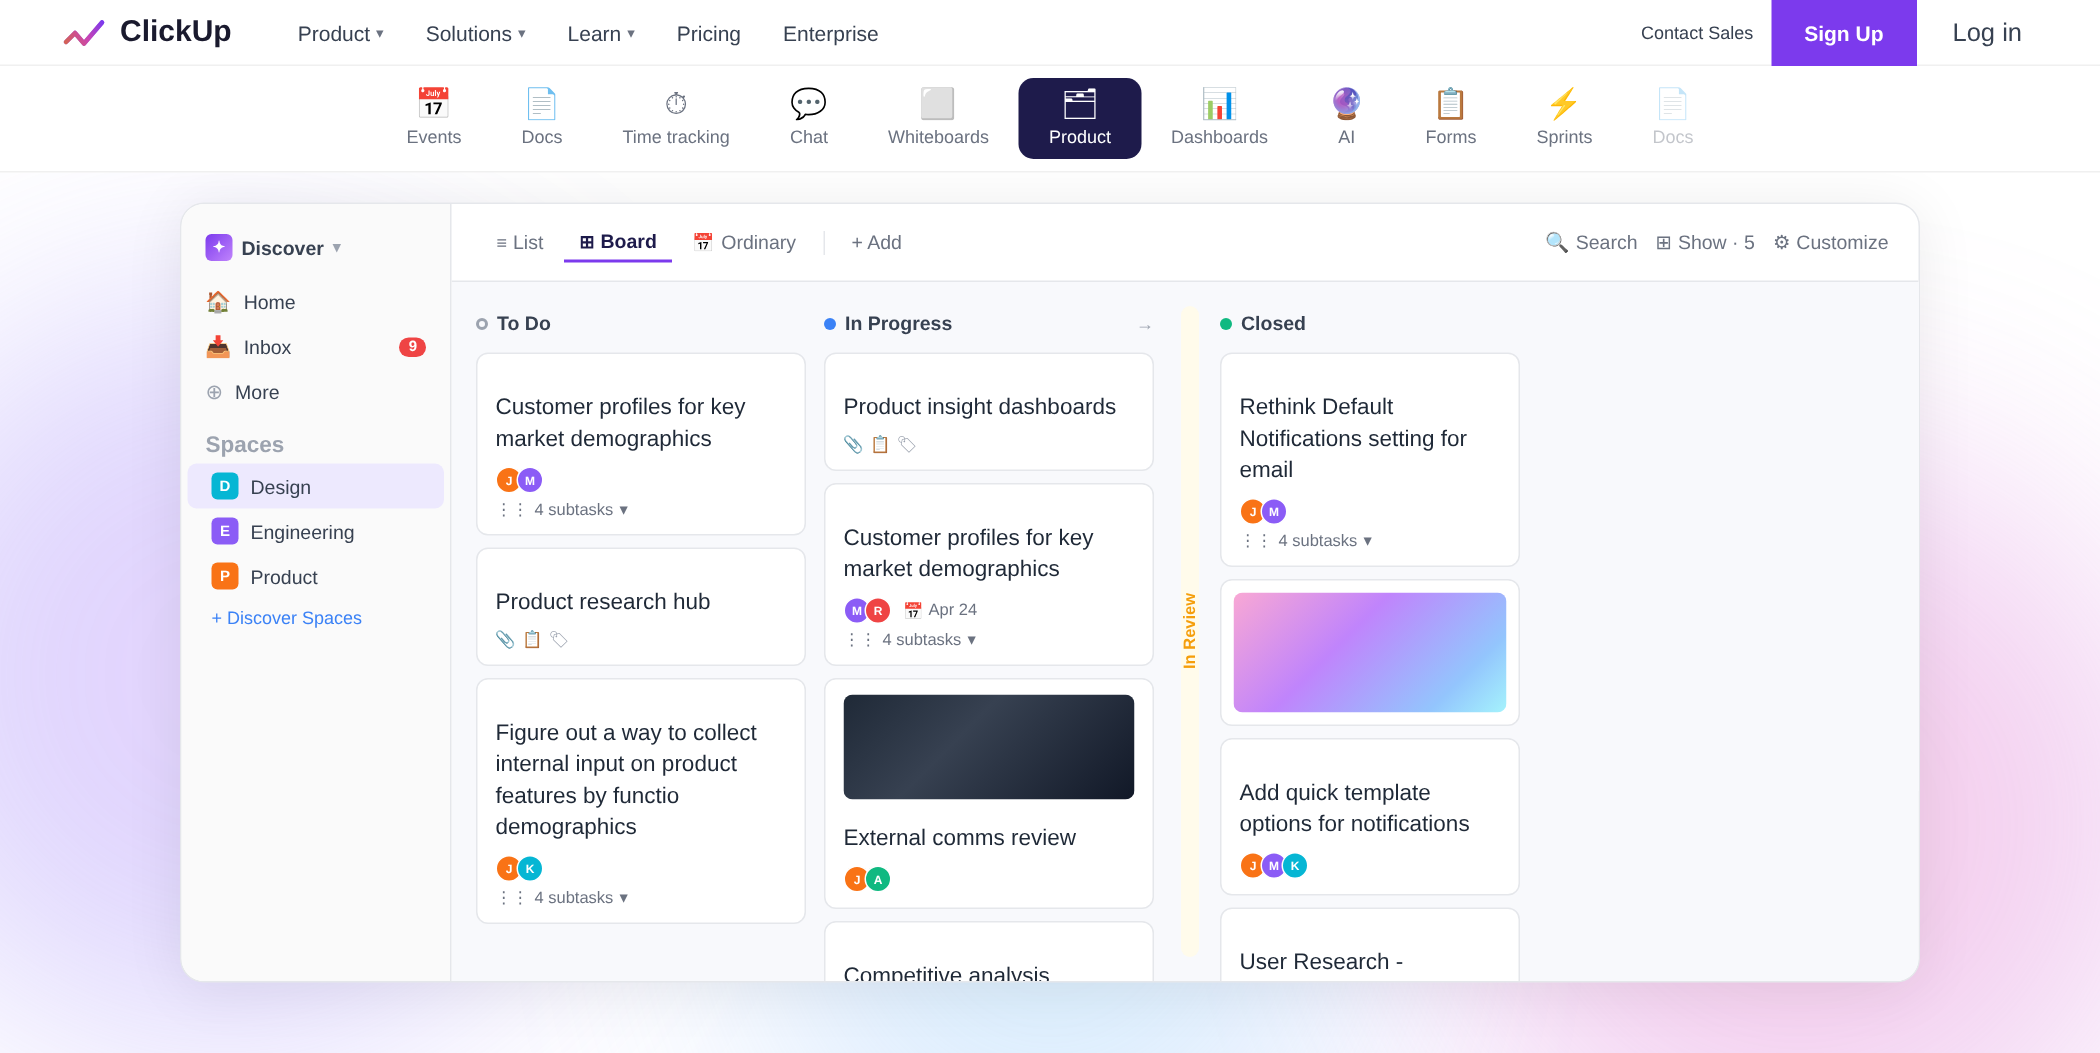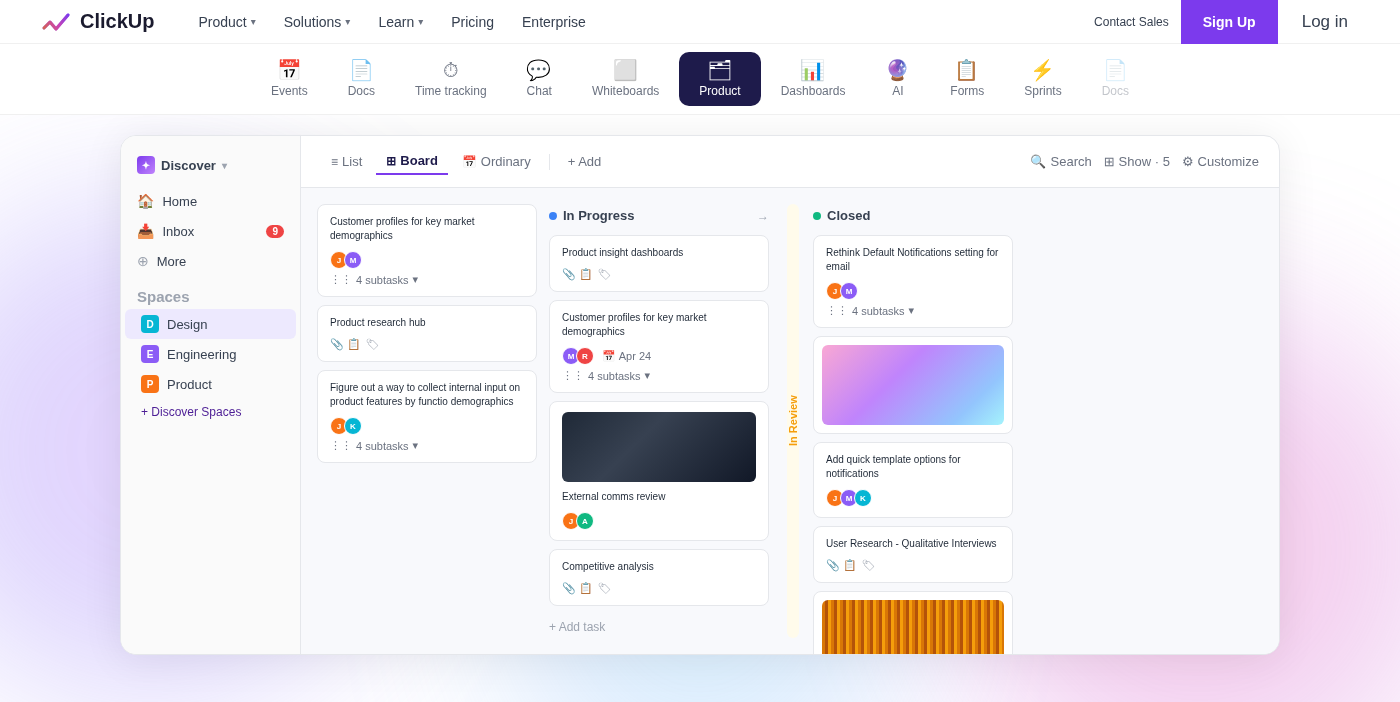--- a/index.html
+++ b/index.html
@@ -247,21 +247,21 @@
     }
     .space-dot.design { background: #06b6d4; }
     .space-dot.engineering { background: #8b5cf6; }
     .space-dot.product { background: #f97316; }
     .discover-spaces {
       display: flex;
       align-items: center;
       gap: 6px;
       padding: 6px 16px;
       font-size: 12px;
-      color: #4c1d95;
+      color: #3b82f6;
       cursor: pointer;
       margin: 0 4px;
     }
 
     
     .board-area {
       flex: 1;
       display: flex;
       flex-direction: column;
       overflow: hidden;
@@ -356,25 +356,26 @@
 
     .kanban-card {
       background: #fff;
       border-radius: 8px;
       padding: 10px 12px;
       border: 1px solid #e5e7eb;
       cursor: pointer;
       font-size: 12px;
     }
     .card-title {
-      font-size: 10px;
+      font-size: 15px;
       font-weight: 500;
       color: #1f2937;
       line-height: 1.4;
       margin-bottom: 8px;
+      margin-top: 15px;
     }
     .card-avatars {
       display: flex;
       align-items: center;
     }
     .avatar {
       width: 18px;
       height: 18px;
       border-radius: 50%;
       border: 1.5px solid #fff;
@@ -652,20 +653,24 @@
           <div class="toolbar-action">
             <span>⚙</span>
             <span>Customize</span>
           </div>
         </div>
       </div>
 
       <div class="kanban-board">
 
         <div class="kanban-col">
+          <div class="col-header">
+            <div class="col-status-dot todo"></div>
+            <span>To Do</span>
+          </div>
 
           <div class="kanban-card">
             <div class="card-title">Customer profiles for key market demographics</div>
             <div class="card-avatars">
               <div class="avatar a1">J</div>
               <div class="avatar a2">M</div>
             </div>
             <div class="subtasks-label">
               <span>⋮⋮</span>
               <span>4 subtasks</span>

